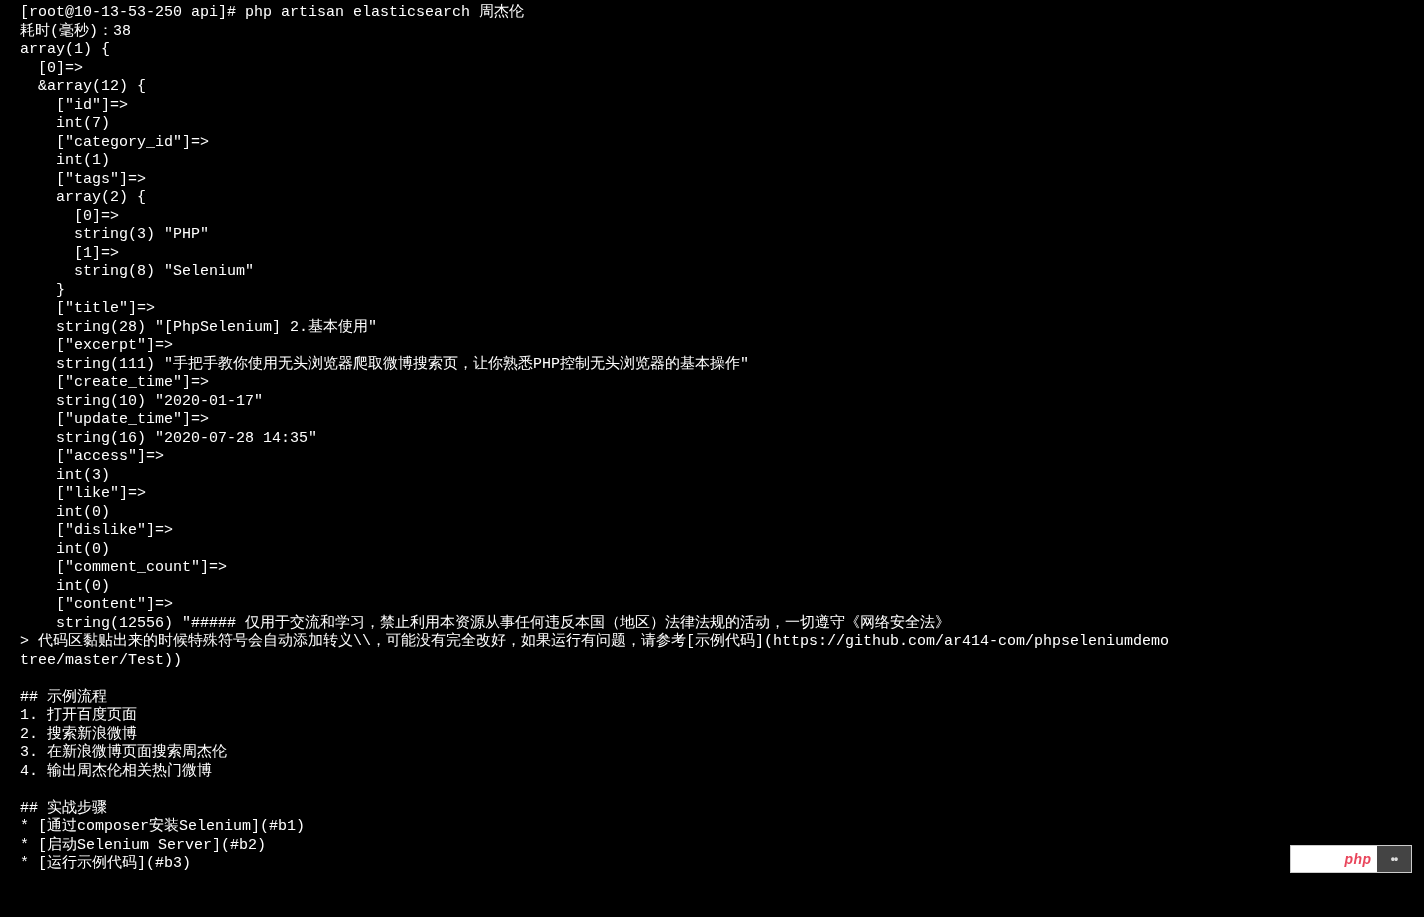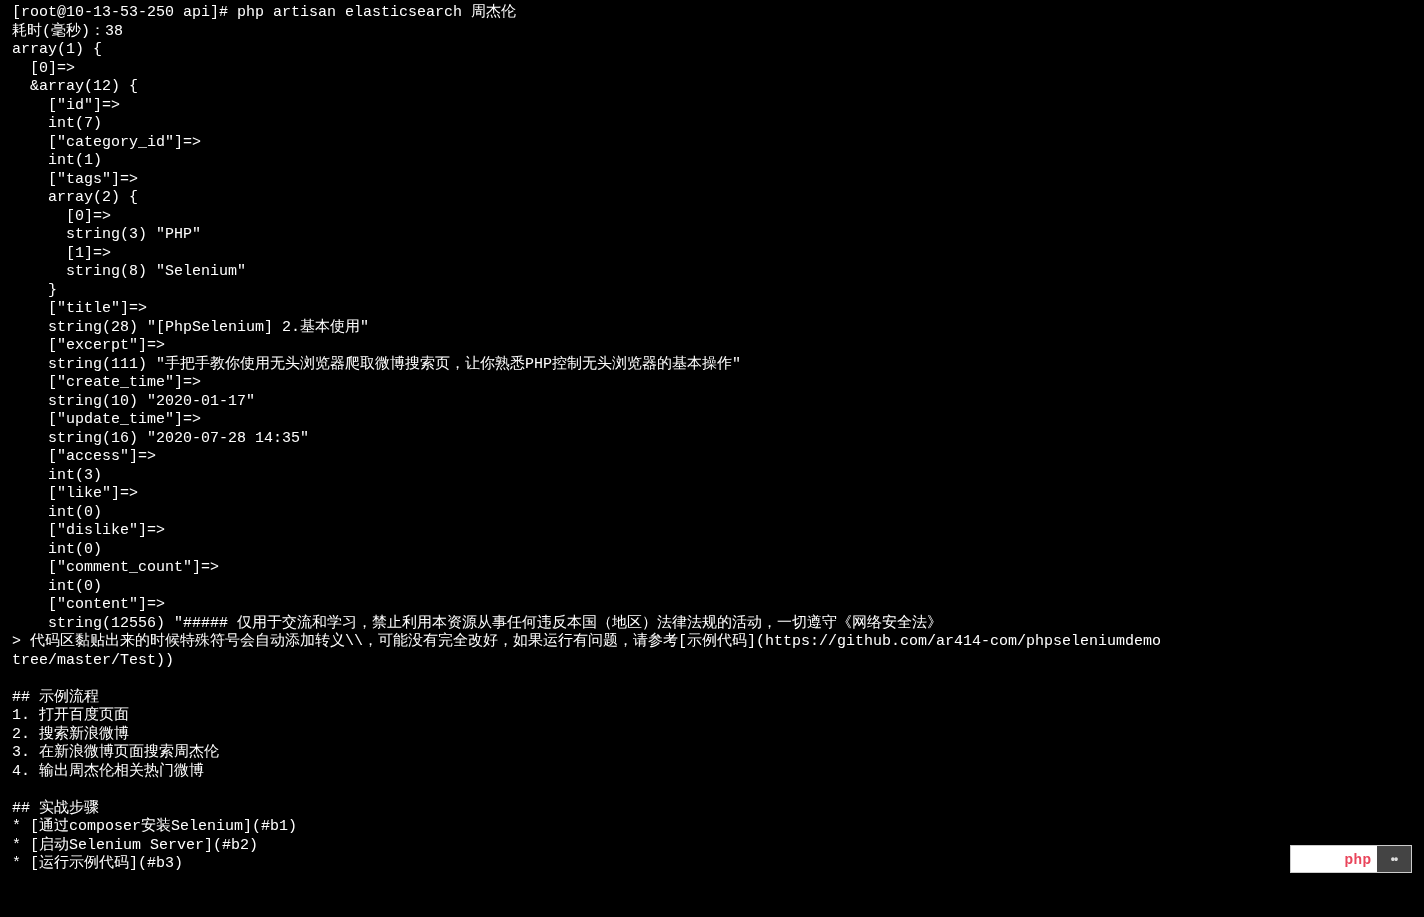--- a/index.html
+++ b/index.html
@@ -8,21 +8,21 @@
     background: #000000;
     color: #ffffff;
     font-family: "Consolas", "Courier New", monospace;
     font-size: 15px;
     line-height: 18.5px;
     width: 1424px;
     height: 917px;
     overflow: hidden;
   }
   .terminal {
-    padding: 4px 12px;
+    padding: 4px 20px;
     white-space: pre;
   }
   .line {
     white-space: pre;
   }
   .badge {
     position: fixed;
     right: 12px;
     bottom: 44px;
     width: 122px;
@@ -34,20 +34,21 @@
     align-items: stretch;
   }
   .badge .left {
     flex: 1;
     display: flex;
     align-items: center;
     justify-content: center;
     font-family: Arial, sans-serif;
     font-size: 14px;
     font-weight: bold;
+    font-style: italic;
     color: #E9455B;
     letter-spacing: 0.5px;
     margin-left: 48px;
   }
   .badge .right {
     width: 34px;
     background: #444444;
     color: #dddddd;
     display: flex;
     align-items: center;

